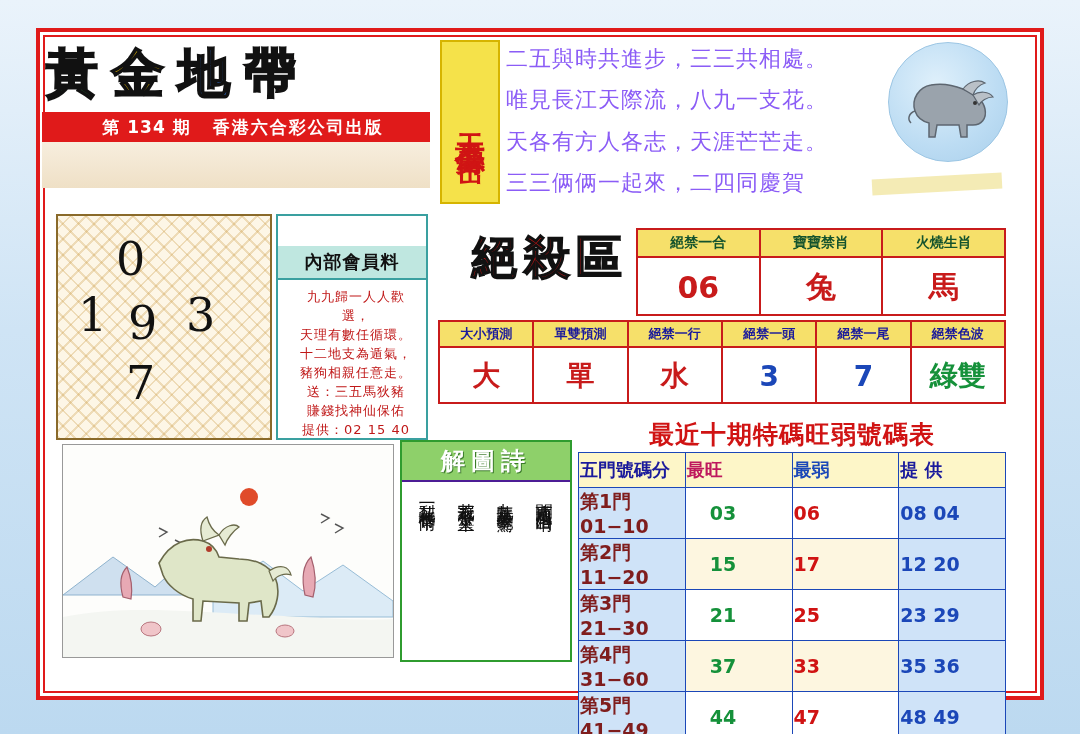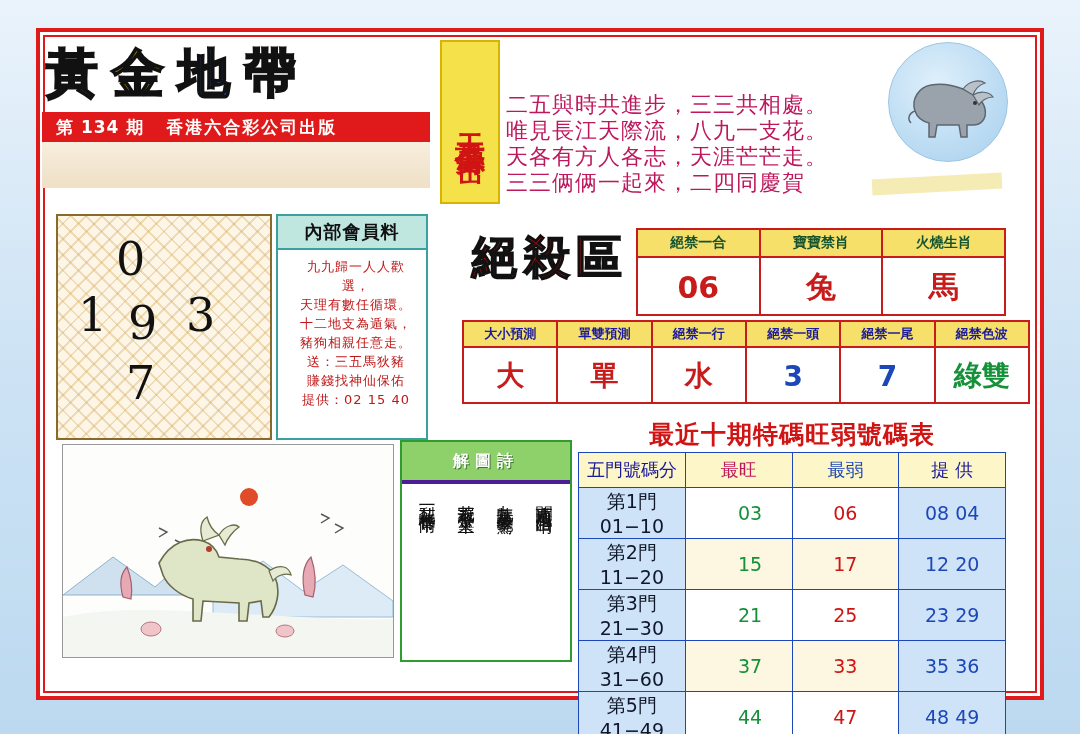--- a/index.html
+++ b/index.html
@@ -25,21 +25,21 @@
     -webkit-text-stroke:2px #111;
   }
   .c1{color:#2fa84f;}
   .c2{color:#e8b900;}
   .c3{color:#2f6fd0;}
   .c4{color:#e01a1a;}
 
   .hdr-bar{
     position:absolute;left:42px;top:112px;width:388px;height:30px;
     background:#e01a1a;color:#fff;font-size:17px;font-weight:bold;
-    display:flex;align-items:center;
+    display:flex;align-items:center;justify-content:center;
   }
   .hdr-bar .issue{margin-left:14px;letter-spacing:1px;}
   .hdr-bar .pub{margin-left:22px;letter-spacing:2px;}
 
   .hdr-under{
     position:absolute;left:42px;top:142px;width:388px;height:46px;
     background:linear-gradient(180deg,#f7eede 0%,#efe0c6 100%);
   }
 
   .vert-title{
@@ -47,22 +47,22 @@
     background:#f5e24a;border:2px solid #d6b400;
     display:flex;align-items:center;justify-content:center;
   }
   .vert-title span{
     writing-mode:vertical-rl;font-size:30px;font-weight:bold;color:#d01414;
     letter-spacing:6px;line-height:56px;
   }
 
   .poem{
     position:absolute;left:506px;top:46px;width:380px;height:150px;
-    display:flex;flex-direction:column;justify-content:flex-end;
-    font-size:22px;color:#be185d;letter-spacing:1px;
+    display:flex;flex-direction:column;justify-content:space-between;
+    font-size:22px;color:#8b5cf6;letter-spacing:1px;
   }
   .poem div{line-height:26px;}
 
   .ox-circle{
     position:absolute;left:888px;top:42px;width:118px;height:118px;border-radius:50%;
     background:radial-gradient(circle at 40% 35%,#dff0fb 0%,#bcdcf3 60%,#a9cfeb 100%);
     border:1px solid #9cc6e4;overflow:hidden;
   }
   .ox-circle svg{position:absolute;left:8px;top:16px;}
 
@@ -88,21 +88,21 @@
   .n7{left:68px;top:140px;}
 
   
   .member{
     position:absolute;left:276px;top:214px;width:148px;height:222px;
     border:2px solid #3aa0a0;background:#ffffff;
   }
   .member .mh{
     height:32px;background:#bfe7e0;border-bottom:2px solid #3aa0a0;
     display:flex;align-items:center;justify-content:center;
-    font-size:18px;font-weight:bold;color:#111;letter-spacing:1px;
+    font-size:18px;font-weight:bold;color:#111;letter-spacing:1px;margin-top:30px;
   }
   .member .mb{padding:7px 8px 0 16px;}
   .member .mb div{font-size:13px;color:#c01818;line-height:19px;letter-spacing:1px;text-align:center;}
 
   
   .jsq{
     position:absolute;left:452px;top:222px;width:196px;height:72px;
     display:flex;align-items:center;justify-content:center;
   }
   .jsq span{
@@ -110,64 +110,64 @@
     -webkit-text-stroke:1.5px #111;
   }
 
   .grid-top{position:absolute;left:636px;top:228px;width:368px;height:88px;display:flex;}
   .grid-top .cell{flex:1;border:2px solid #c81b1b;margin-right:-2px;box-sizing:border-box;background:#fff;}
   .grid-top .cell .ch{height:26px;background:#f6e06a;border-bottom:2px solid #c81b1b;
     display:flex;align-items:center;justify-content:center;font-size:14px;font-weight:bold;color:#14532d;}
   .grid-top .cell .cv{height:58px;display:flex;align-items:center;justify-content:center;
     font-size:30px;font-weight:bold;color:#c81b1b;}
 
-  .grid-bot{position:absolute;left:438px;top:320px;width:566px;height:84px;display:flex;margin-left:24px;}
+  .grid-bot{position:absolute;left:438px;top:320px;width:566px;height:84px;display:flex;}
   .grid-bot .cell{flex:1;border:2px solid #c81b1b;margin-right:-2px;box-sizing:border-box;background:#fff;}
   .grid-bot .cell .ch{height:24px;background:#f6e06a;border-bottom:2px solid #c81b1b;
     display:flex;align-items:center;justify-content:center;font-size:13px;font-weight:bold;color:#1a1a9c;}
   .grid-bot .cell .cv{height:56px;display:flex;align-items:center;justify-content:center;
     font-size:28px;font-weight:bold;}
   .v-red{color:#c81b1b;}
   .v-blue{color:#1b47b8;}
   .v-green{color:#15913a;}
 
   
   .pic{
     position:absolute;left:62px;top:444px;width:330px;height:212px;
     border:1px solid #999;background:#fdfdfb;overflow:hidden;
   }
 
   
   .jts{
     position:absolute;left:400px;top:440px;width:168px;height:218px;
     border:2px solid #2f9c2f;background:#fff;
   }
-  .jts .jh{height:38px;background:#8ed06a;border-bottom:4px solid #4c1d95;
-    display:flex;align-items:center;justify-content:center;
-    font-size:16px;font-weight:bold;color:#fff;letter-spacing:6px;
+  .jts .jh{height:38px;background:#8ed06a;border-bottom:2px solid #4c1d95;
+    display:flex;align-items:center;justify-content:center;
+    font-size:24px;font-weight:bold;color:#fff;letter-spacing:6px;
     text-shadow:1px 1px 0 #3b7a2a;}
   .jts .jb{display:flex;flex-direction:row-reverse;justify-content:space-around;padding:8px 6px 0 6px;height:166px;}
   .jts .jb div{writing-mode:vertical-rl;font-size:17px;line-height:22px;color:#111;letter-spacing:2px;}
 
   
   .tbl-title{
     position:absolute;left:580px;top:418px;width:424px;height:30px;
     text-align:center;font-size:25px;font-weight:bold;color:#d01313;letter-spacing:1px;
   }
   .tbl{
     position:absolute;left:578px;top:452px;width:428px;height:208px;
     border-collapse:collapse;table-layout:fixed;
   }
-  .tbl td{border:1px solid #1b47b8;text-align:center;font-weight:normal;}
+  .tbl td{border:1px solid #1b47b8;text-align:left;font-weight:bold;}
   .tbl .hrow td{height:32px;background:#fdf6c8;font-size:18px;color:#1a1a9c;}
   .tbl .hrow td.lbl{color:#1a1a9c;}
   .tbl .hrow td.hot{color:#be185d;}
   .tbl .hrow td.cold{color:#1b47b8;}
   .tbl tr td{height:29px;font-size:19px;}
-  .tbl .c-name{background:#cfe3f8;color:#0f172a;}
+  .tbl .c-name{background:#cfe3f8;color:#7f1d1d;}
   .tbl .c-hot{background:#fff;color:#15913a;padding-left:24px;}
   .tbl .c-cold{background:#fff;color:#d01313;}
   .tbl .c-sup{background:#cfe3f8;color:#1b47b8;}
   .tbl .alt .c-name{background:#cfe3f8;}
   .tbl .alt .c-hot,.tbl .alt .c-cold{background:#fdf6e0;}
   .tbl .alt .c-sup{background:#cfe3f8;}
 </style>
 </head>
 <body>
 

